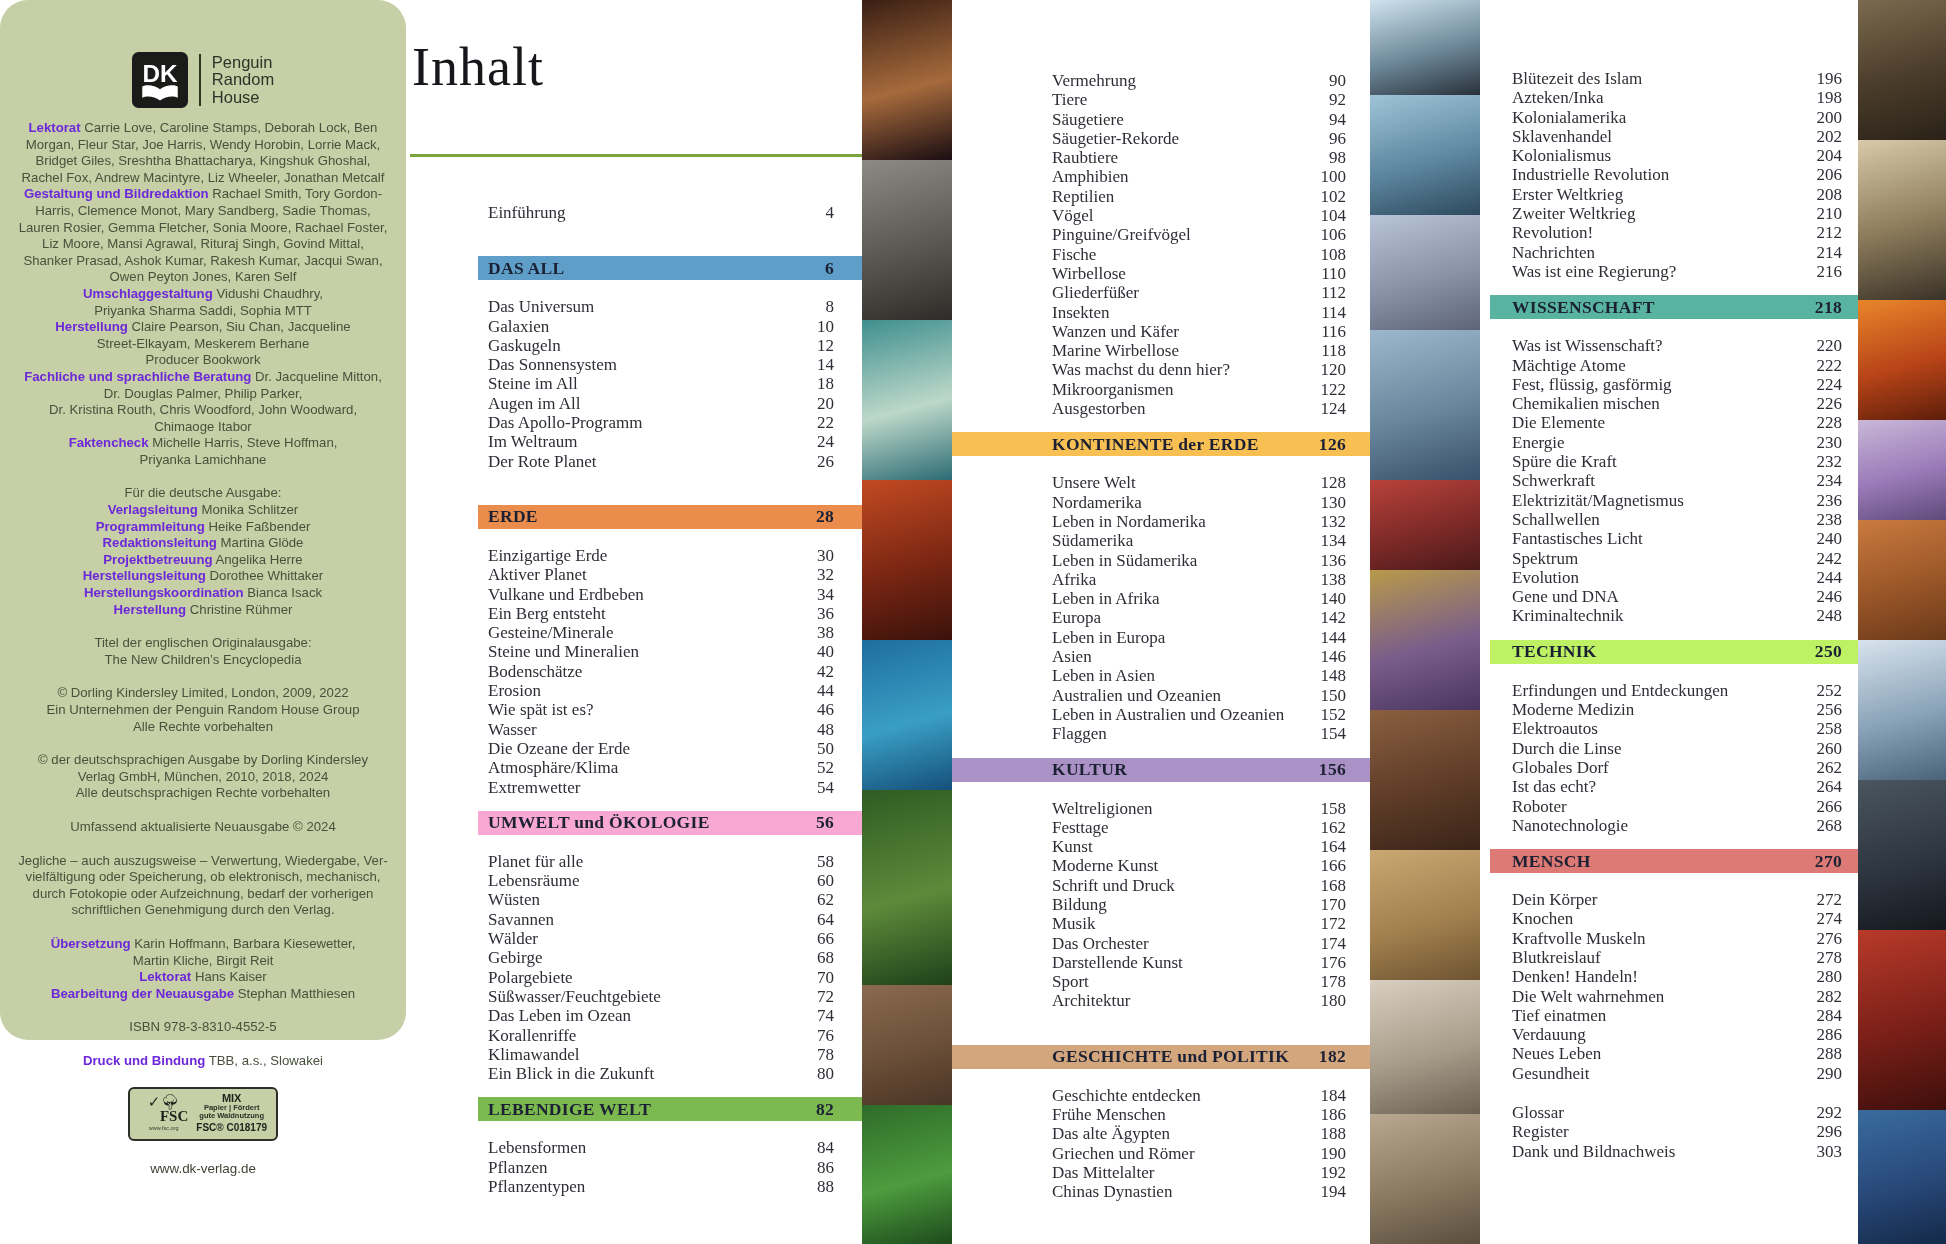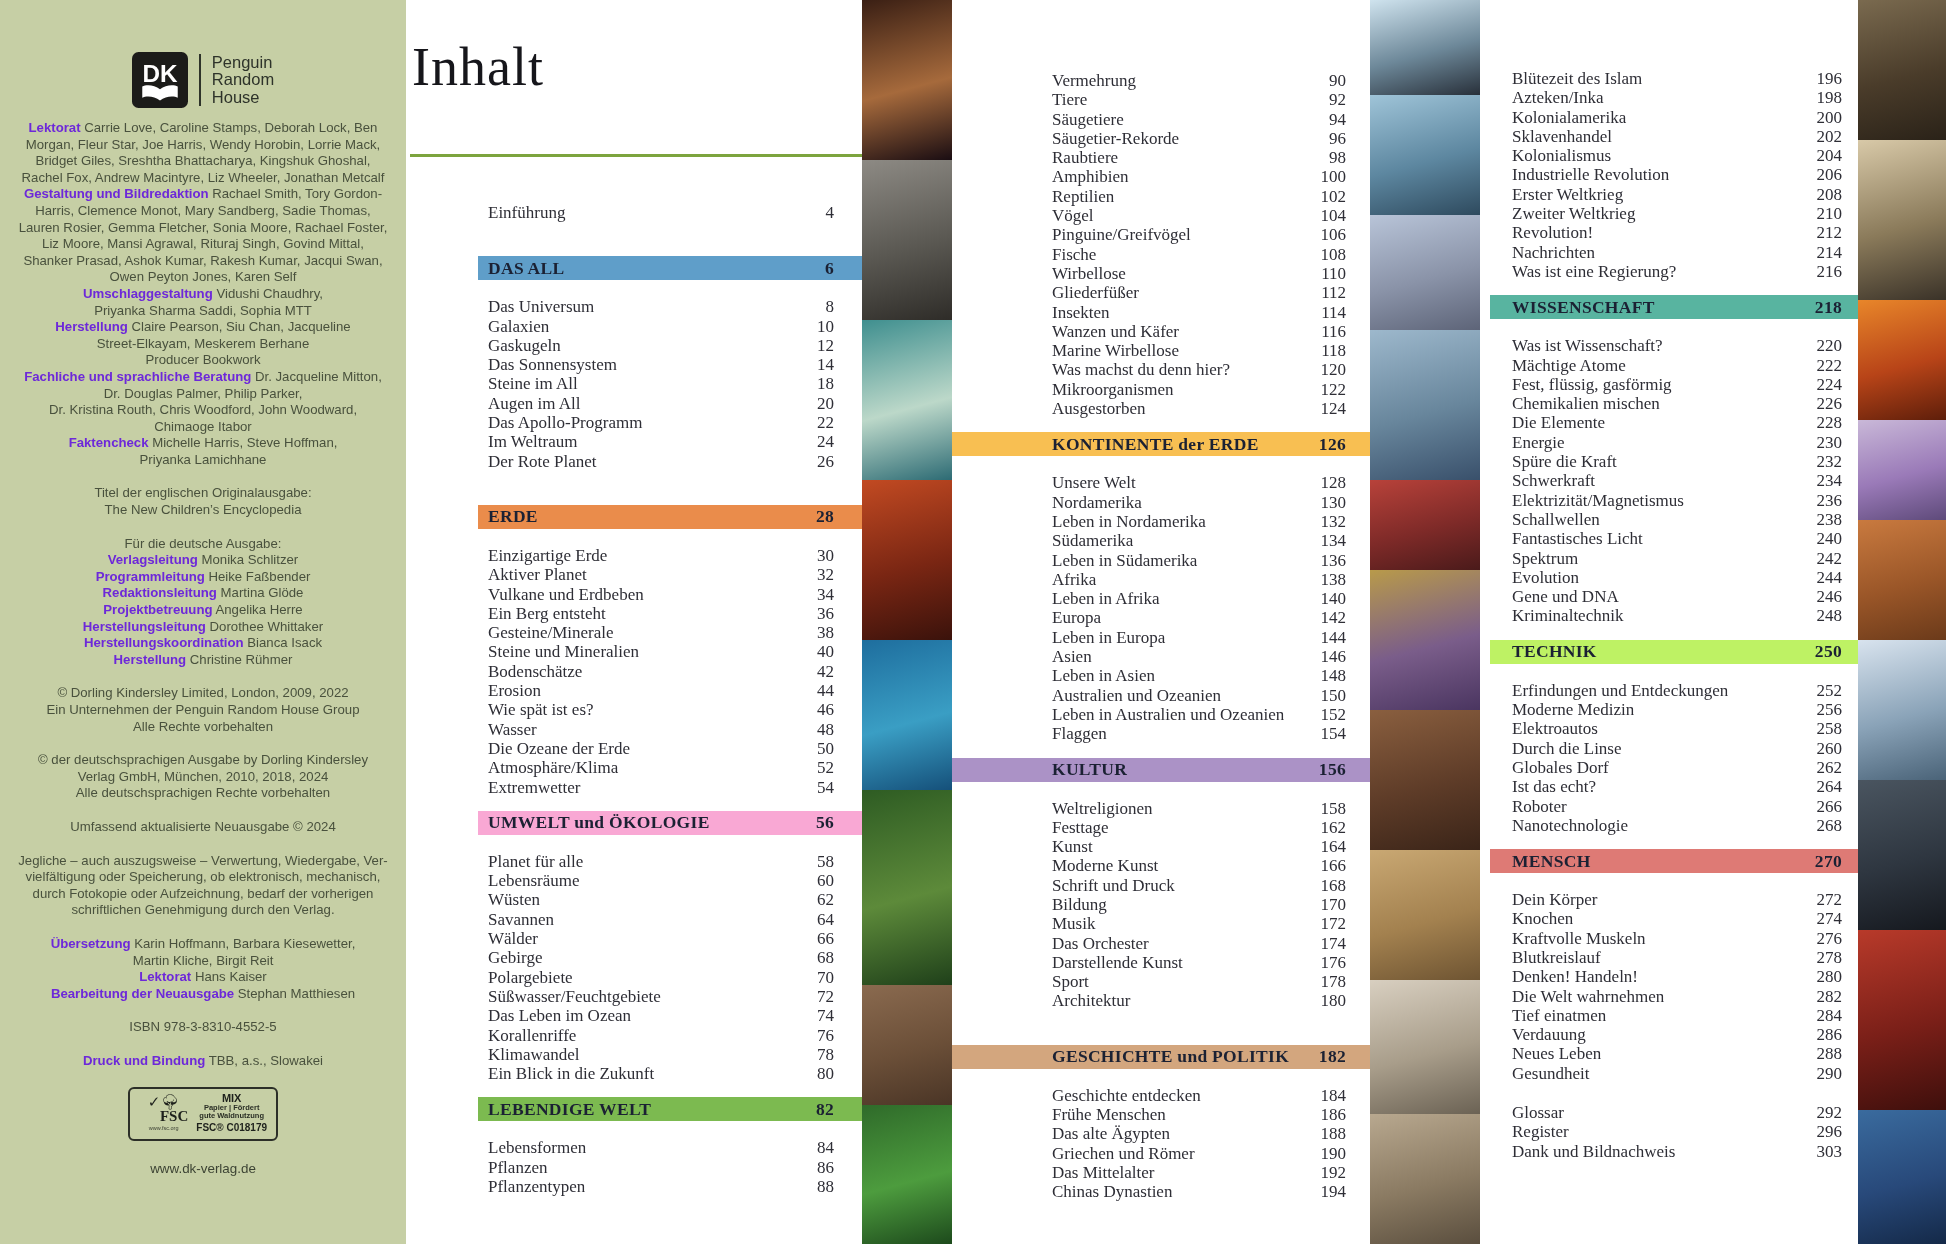--- a/index.html
+++ b/index.html
@@ -1,20 +1,20 @@
 <!DOCTYPE html>
 <html><head>
 <meta charset="utf-8">
 <style>
   html,body{margin:0;padding:0;background:#ffffff;}
   .page{position:relative;width:1946px;height:1244px;background:#ffffff;overflow:hidden;
         font-family:"Liberation Serif","DejaVu Serif",serif;}
 
   
-  .left-page{position:absolute;left:0;top:0;width:406px;height:1244px;background:#c6cfa5;}
+  .left-page{position:absolute;left:0;top:0;width:406px;height:1040px;background:#c6cfa5;border-radius:28px;}
   .logo-row{position:absolute;top:52px;left:0;right:0;display:flex;justify-content:center;
             align-items:center;gap:11px;}
   .dk-box{width:56px;height:56px;}
   .logo-divider{width:2px;height:52px;background:#2e332a;}
   .prh{font-family:"Liberation Sans",sans-serif;font-size:16.5px;line-height:17.5px;
        color:#2e332a;text-align:left;font-weight:500;}
   .imprint{position:absolute;top:120px;left:8px;right:8px;text-align:center;
            font-family:"Liberation Sans",sans-serif;}
   .imprint-block{margin-bottom:17px;}
   .imprint-line{font-size:13.2px;line-height:16.6px;color:#49513d;}
@@ -102,32 +102,32 @@
             <div class="imprint-line"><span>Street-Elkayam, Meskerem Berhane</span></div>
             <div class="imprint-line"><span>Producer Bookwork</span></div>
             <div class="imprint-line"><span class="b">Fachliche und sprachliche Beratung</span><span> Dr. Jacqueline Mitton,</span></div>
             <div class="imprint-line"><span>Dr. Douglas Palmer, Philip Parker,</span></div>
             <div class="imprint-line"><span>Dr. Kristina Routh, Chris Woodford, John Woodward,</span></div>
             <div class="imprint-line"><span>Chimaoge Itabor</span></div>
             <div class="imprint-line"><span class="b">Faktencheck</span><span> Michelle Harris, Steve Hoffman,</span></div>
             <div class="imprint-line"><span>Priyanka Lamichhane</span></div>
           </div>
           <div class="imprint-block">
-            <div class="imprint-line"><span>Titel der englischen Originalausgabe:</span></div>
-            <div class="imprint-line"><span>The New Children’s Encyclopedia</span></div>
-          </div>
-          <div class="imprint-block">
             <div class="imprint-line"><span>Für die deutsche Ausgabe:</span></div>
             <div class="imprint-line"><span class="b">Verlagsleitung</span><span> Monika Schlitzer</span></div>
             <div class="imprint-line"><span class="b">Programmleitung</span><span> Heike Faßbender</span></div>
             <div class="imprint-line"><span class="b">Redaktionsleitung</span><span> Martina Glöde</span></div>
             <div class="imprint-line"><span class="b">Projektbetreuung</span><span> Angelika Herre</span></div>
             <div class="imprint-line"><span class="b">Herstellungsleitung</span><span> Dorothee Whittaker</span></div>
             <div class="imprint-line"><span class="b">Herstellungskoordination</span><span> Bianca Isack</span></div>
             <div class="imprint-line"><span class="b">Herstellung</span><span> Christine Rühmer</span></div>
+          </div>
+          <div class="imprint-block">
+            <div class="imprint-line"><span>Titel der englischen Originalausgabe:</span></div>
+            <div class="imprint-line"><span>The New Children’s Encyclopedia</span></div>
           </div>
           <div class="imprint-block">
             <div class="imprint-line"><span>© Dorling Kindersley Limited, London, 2009, 2022</span></div>
             <div class="imprint-line"><span>Ein Unternehmen der Penguin Random House Group</span></div>
             <div class="imprint-line"><span>Alle Rechte vorbehalten</span></div>
           </div>
           <div class="imprint-block">
             <div class="imprint-line"><span>© der deutschsprachigen Ausgabe by Dorling Kindersley</span></div>
             <div class="imprint-line"><span>Verlag GmbH, München, 2010, 2018, 2024</span></div>
             <div class="imprint-line"><span>Alle deutschsprachigen Rechte vorbehalten</span></div>

